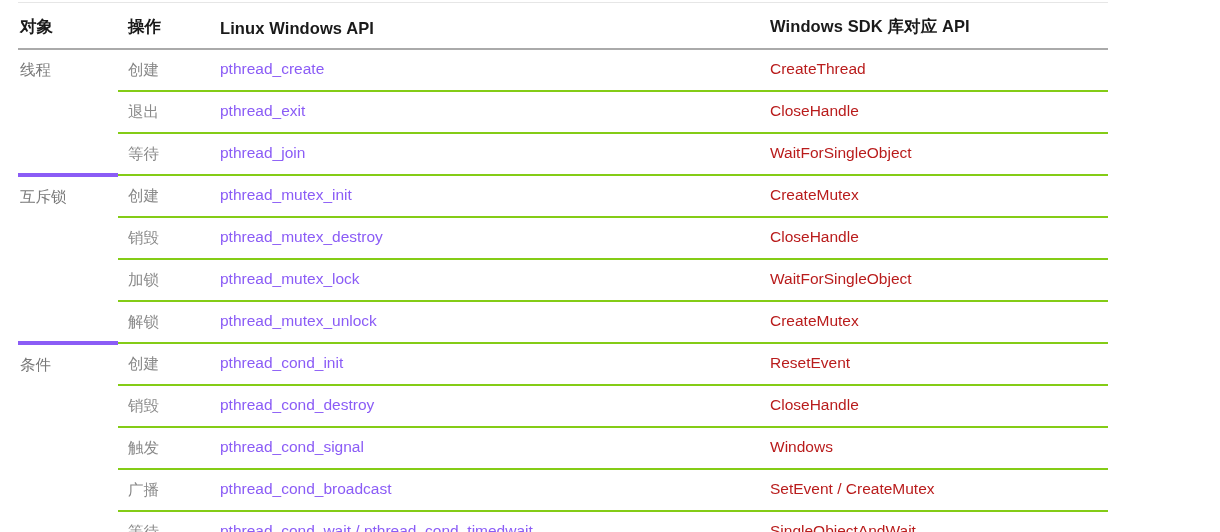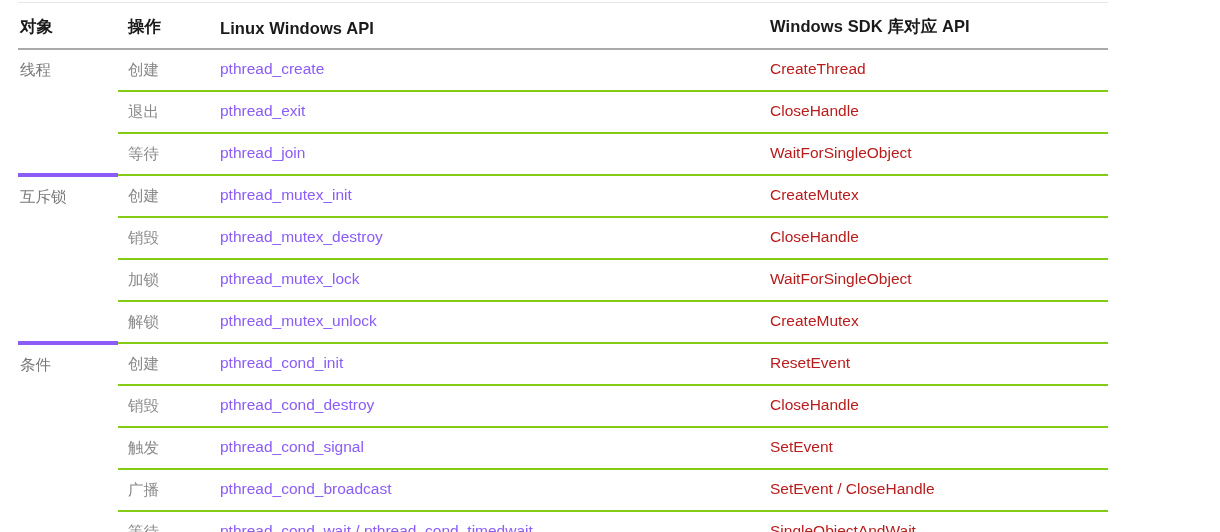--- a/index.html
+++ b/index.html
@@ -153,26 +153,26 @@
           <td class="col-win">ResetEvent</td>
         </tr>
         <tr>
           <td class="col-op">销毁</td>
           <td class="col-linux">pthread_cond_destroy</td>
           <td class="col-win">CloseHandle</td>
         </tr>
         <tr>
           <td class="col-op">触发</td>
           <td class="col-linux">pthread_cond_signal</td>
-          <td class="col-win">SetEvent</td>
+          <td class="col-win">Windows</td>
         </tr>
         <tr>
           <td class="col-op">广播</td>
           <td class="col-linux">pthread_cond_broadcast</td>
-          <td class="col-win">SetEvent / CloseHandle</td>
+          <td class="col-win">SetEvent / CreateMutex</td>
         </tr>
         <tr>
           <td class="col-op">等待</td>
           <td class="col-linux">pthread_cond_wait / pthread_cond_timedwait</td>
           <td class="col-win">SingleObjectAndWait</td>
         </tr>
       </tbody>
   </table>
 
 </div>

